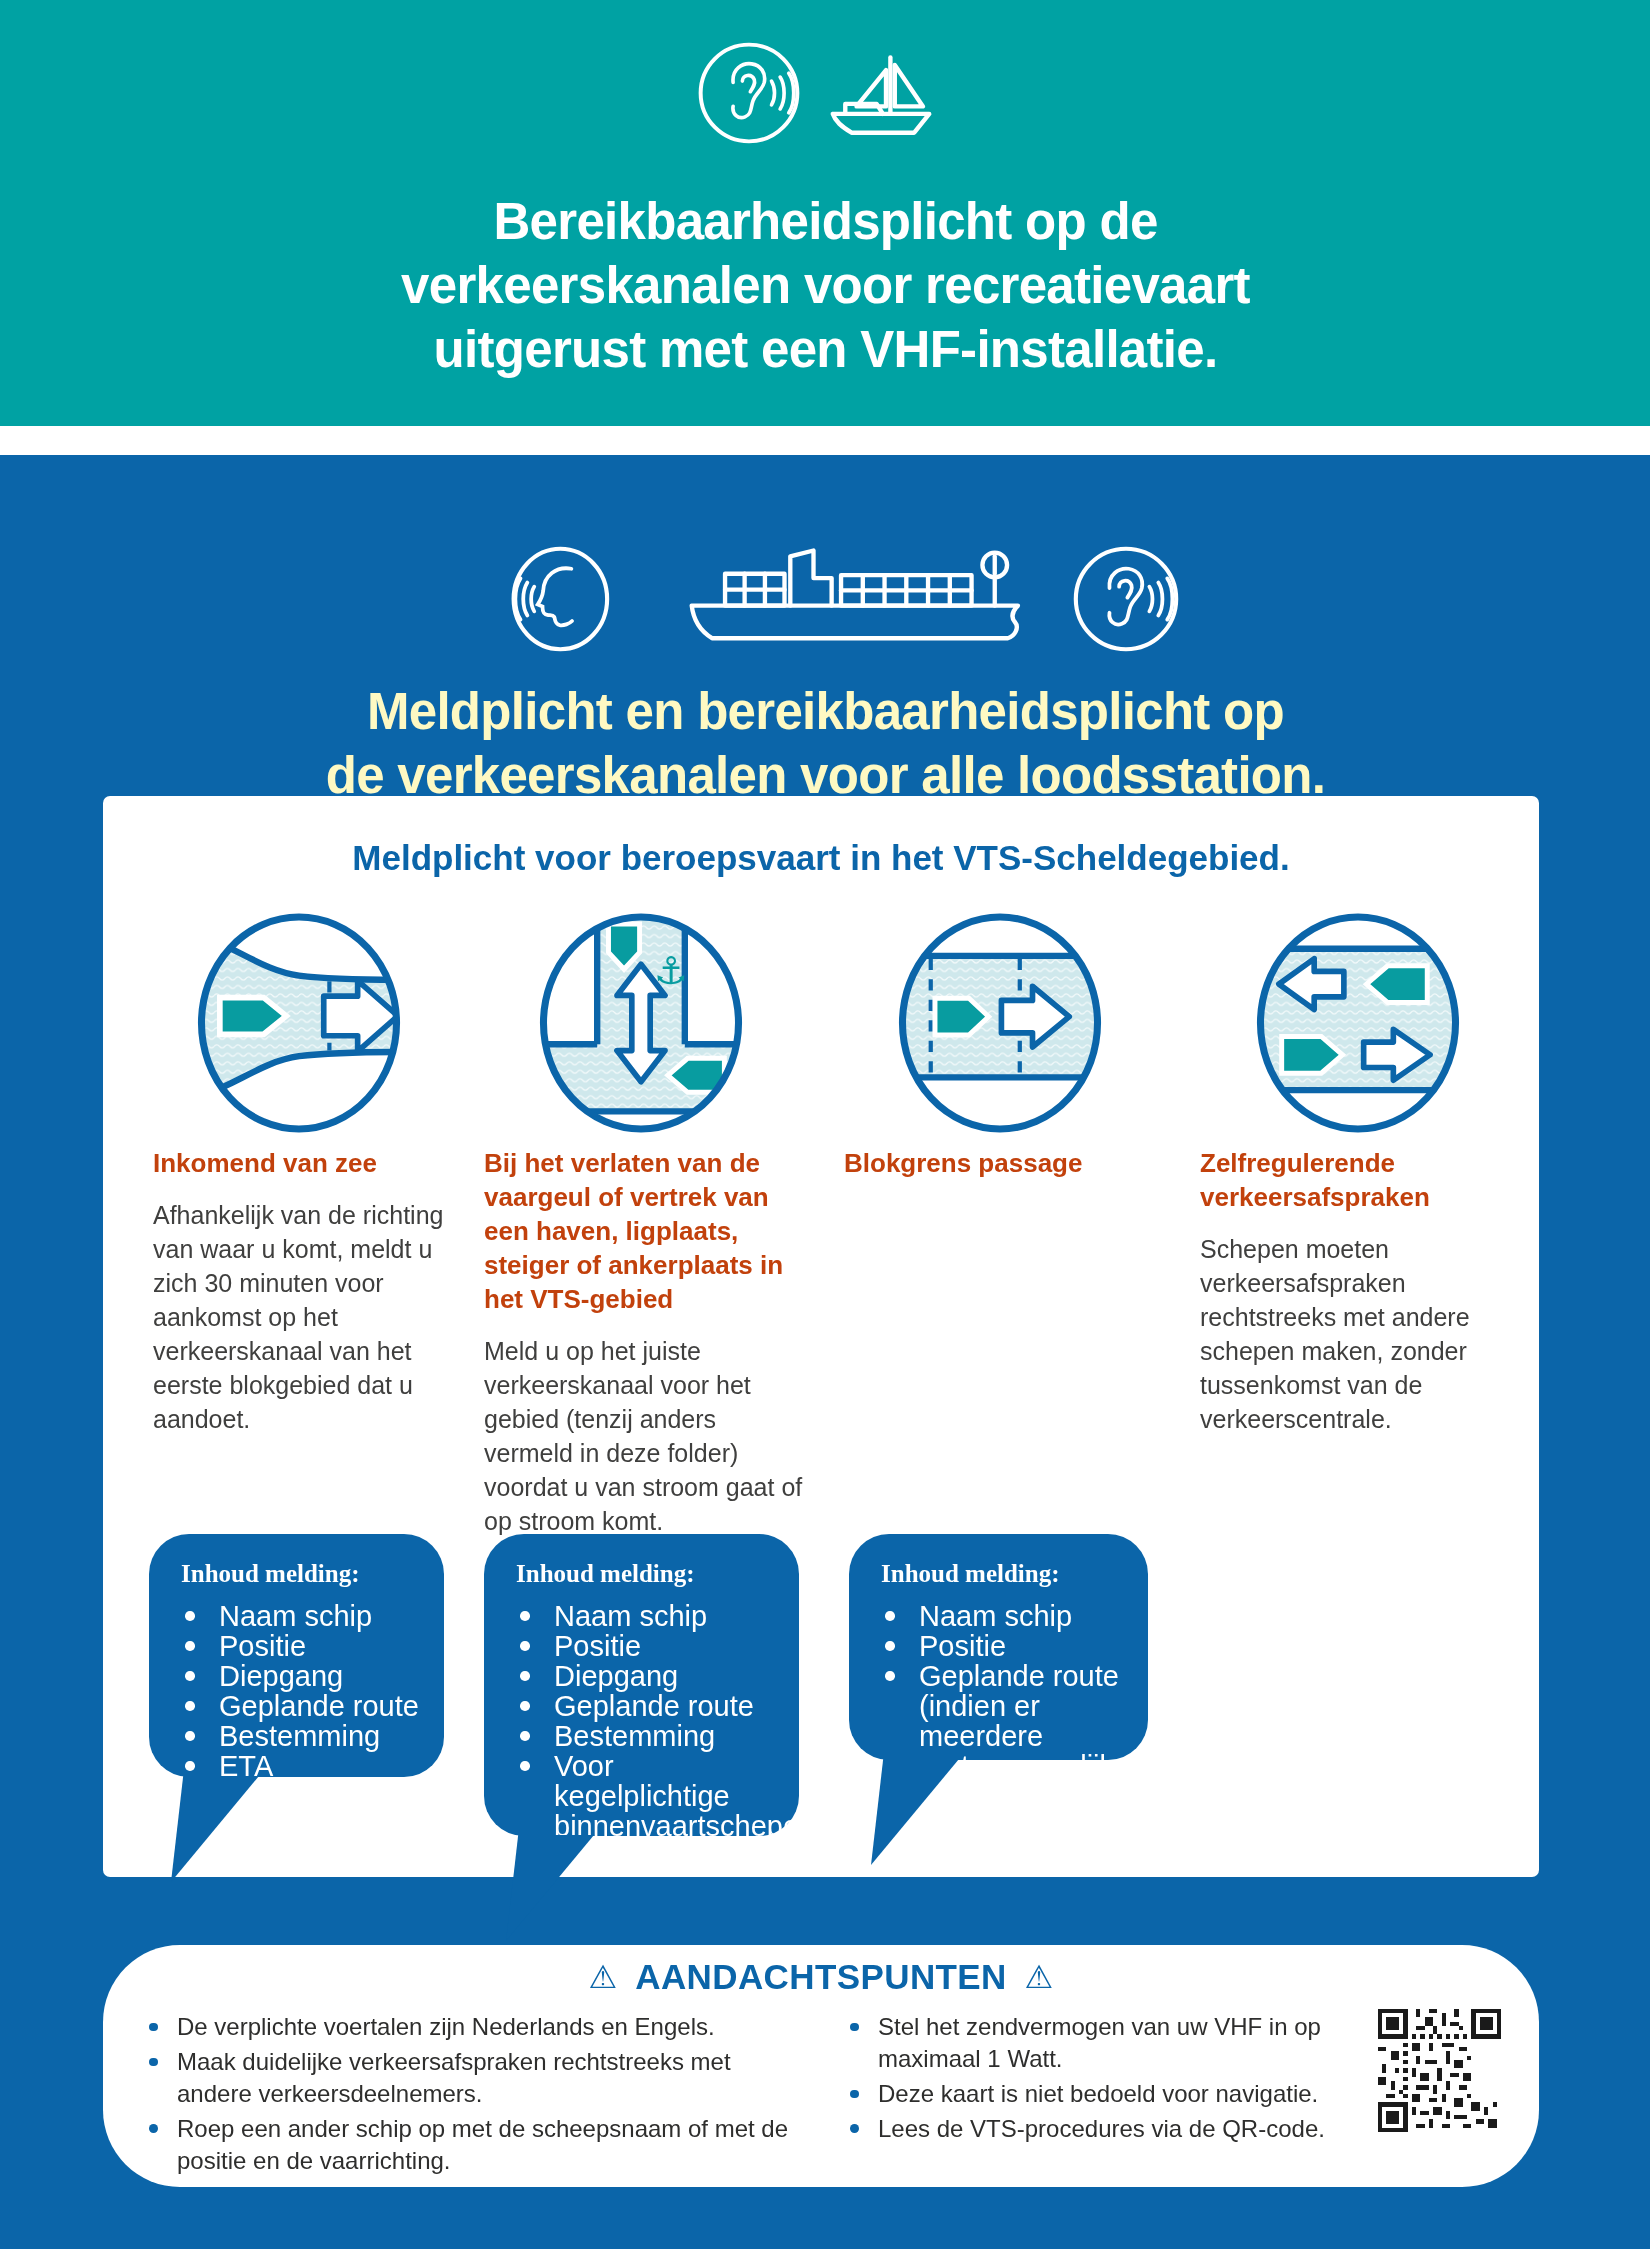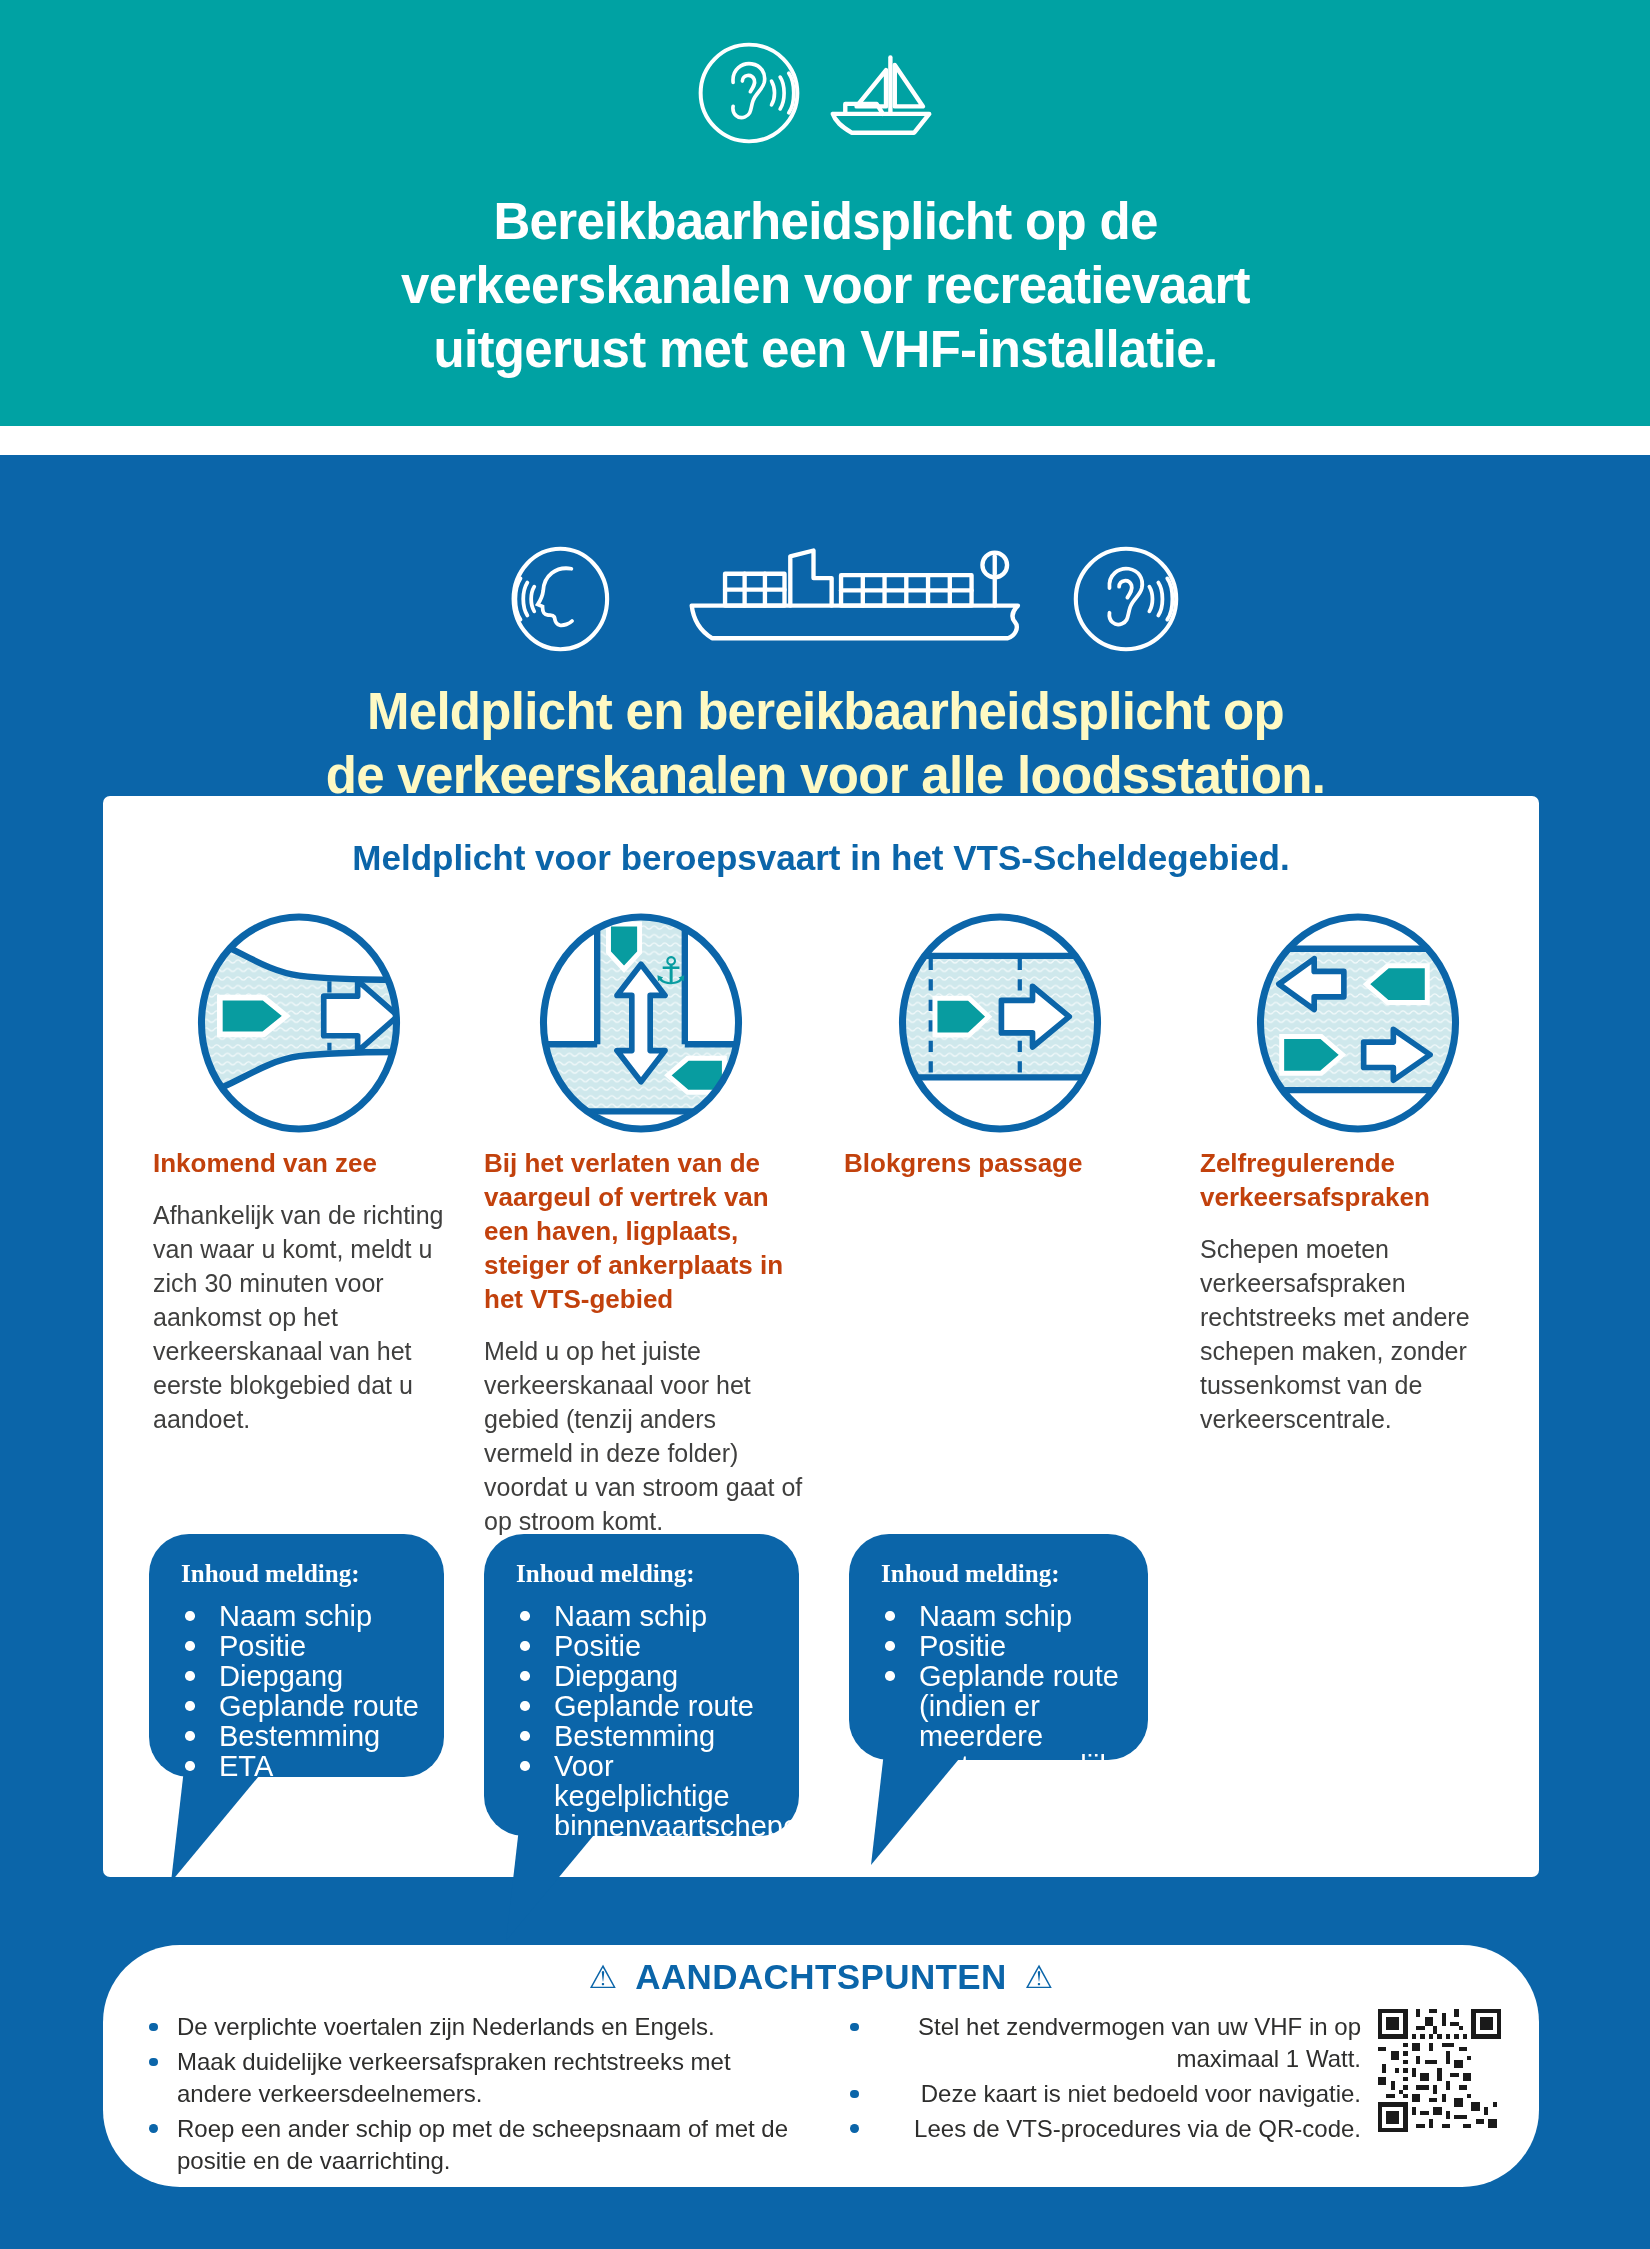--- a/index.html
+++ b/index.html
@@ -40,21 +40,21 @@
   
   .card2{left:103px;top:1945px;width:1436px;height:242px;background:#ffffff;border-radius:77px;}
   .att-title{left:0;top:11.7px;width:100%;display:flex;justify-content:center;align-items:center;
              gap:17.6px;color:#0B65A9;font-weight:bold;font-size:35px;letter-spacing:0.4px;}
   .warn{font-size:32px;font-weight:normal;}
   .att-list{margin:0;padding:0;list-style:none;color:#2E2E2D;}
   .att-list li{position:relative;padding-left:34px;font-size:24px;line-height:32px;margin-bottom:2.9px;}
   .att-list li::before{content:"";position:absolute;left:5.9px;top:11.7px;width:8.8px;height:8.8px;
                        border-radius:50%;background:#0B65A9;}
   .att-left{left:40px;top:66px;width:667px;}
-  .att-right{left:741px;top:66px;width:517px;text-align:right;}
+  .att-right{left:741px;top:66px;width:517px;}
   .qr{left:1275px;top:64px;width:123px;height:123px;}
 </style>
 </head>
 <body>
 
 <svg width="0" height="0" style="position:absolute" aria-hidden="true">
   <defs>
     <pattern id="waves" width="30" height="12" patternUnits="userSpaceOnUse">
       <rect width="30" height="12" fill="#CFE8EC"></rect>
       <path d="M0,6 Q3.75,1.5 7.5,6 T15,6 T22.5,6 T30,6" fill="none" stroke="#ffffff" stroke-width="1.7" opacity="0.75"></path>

